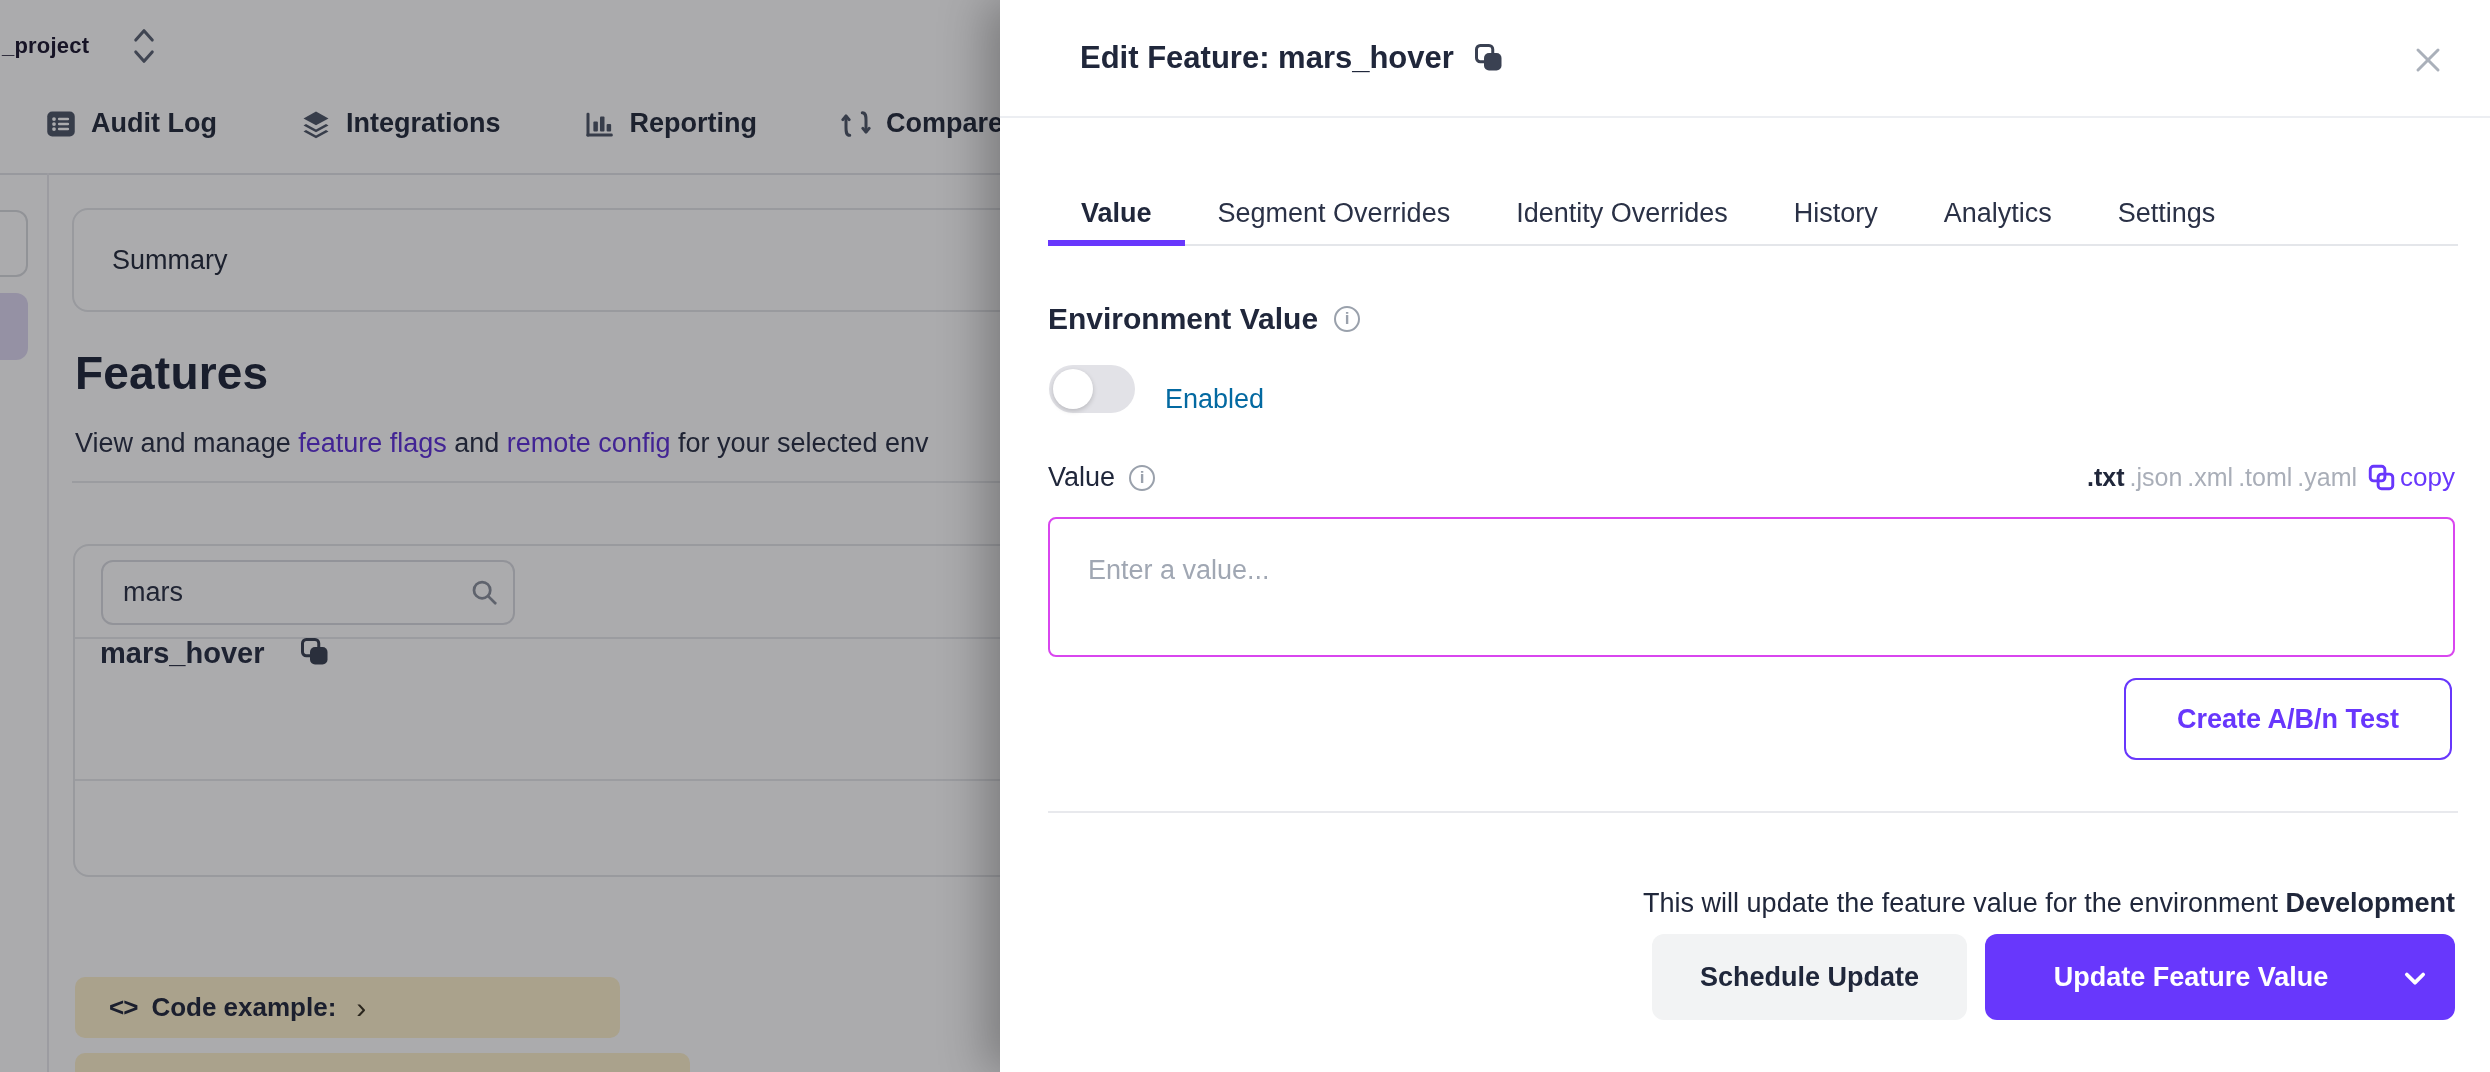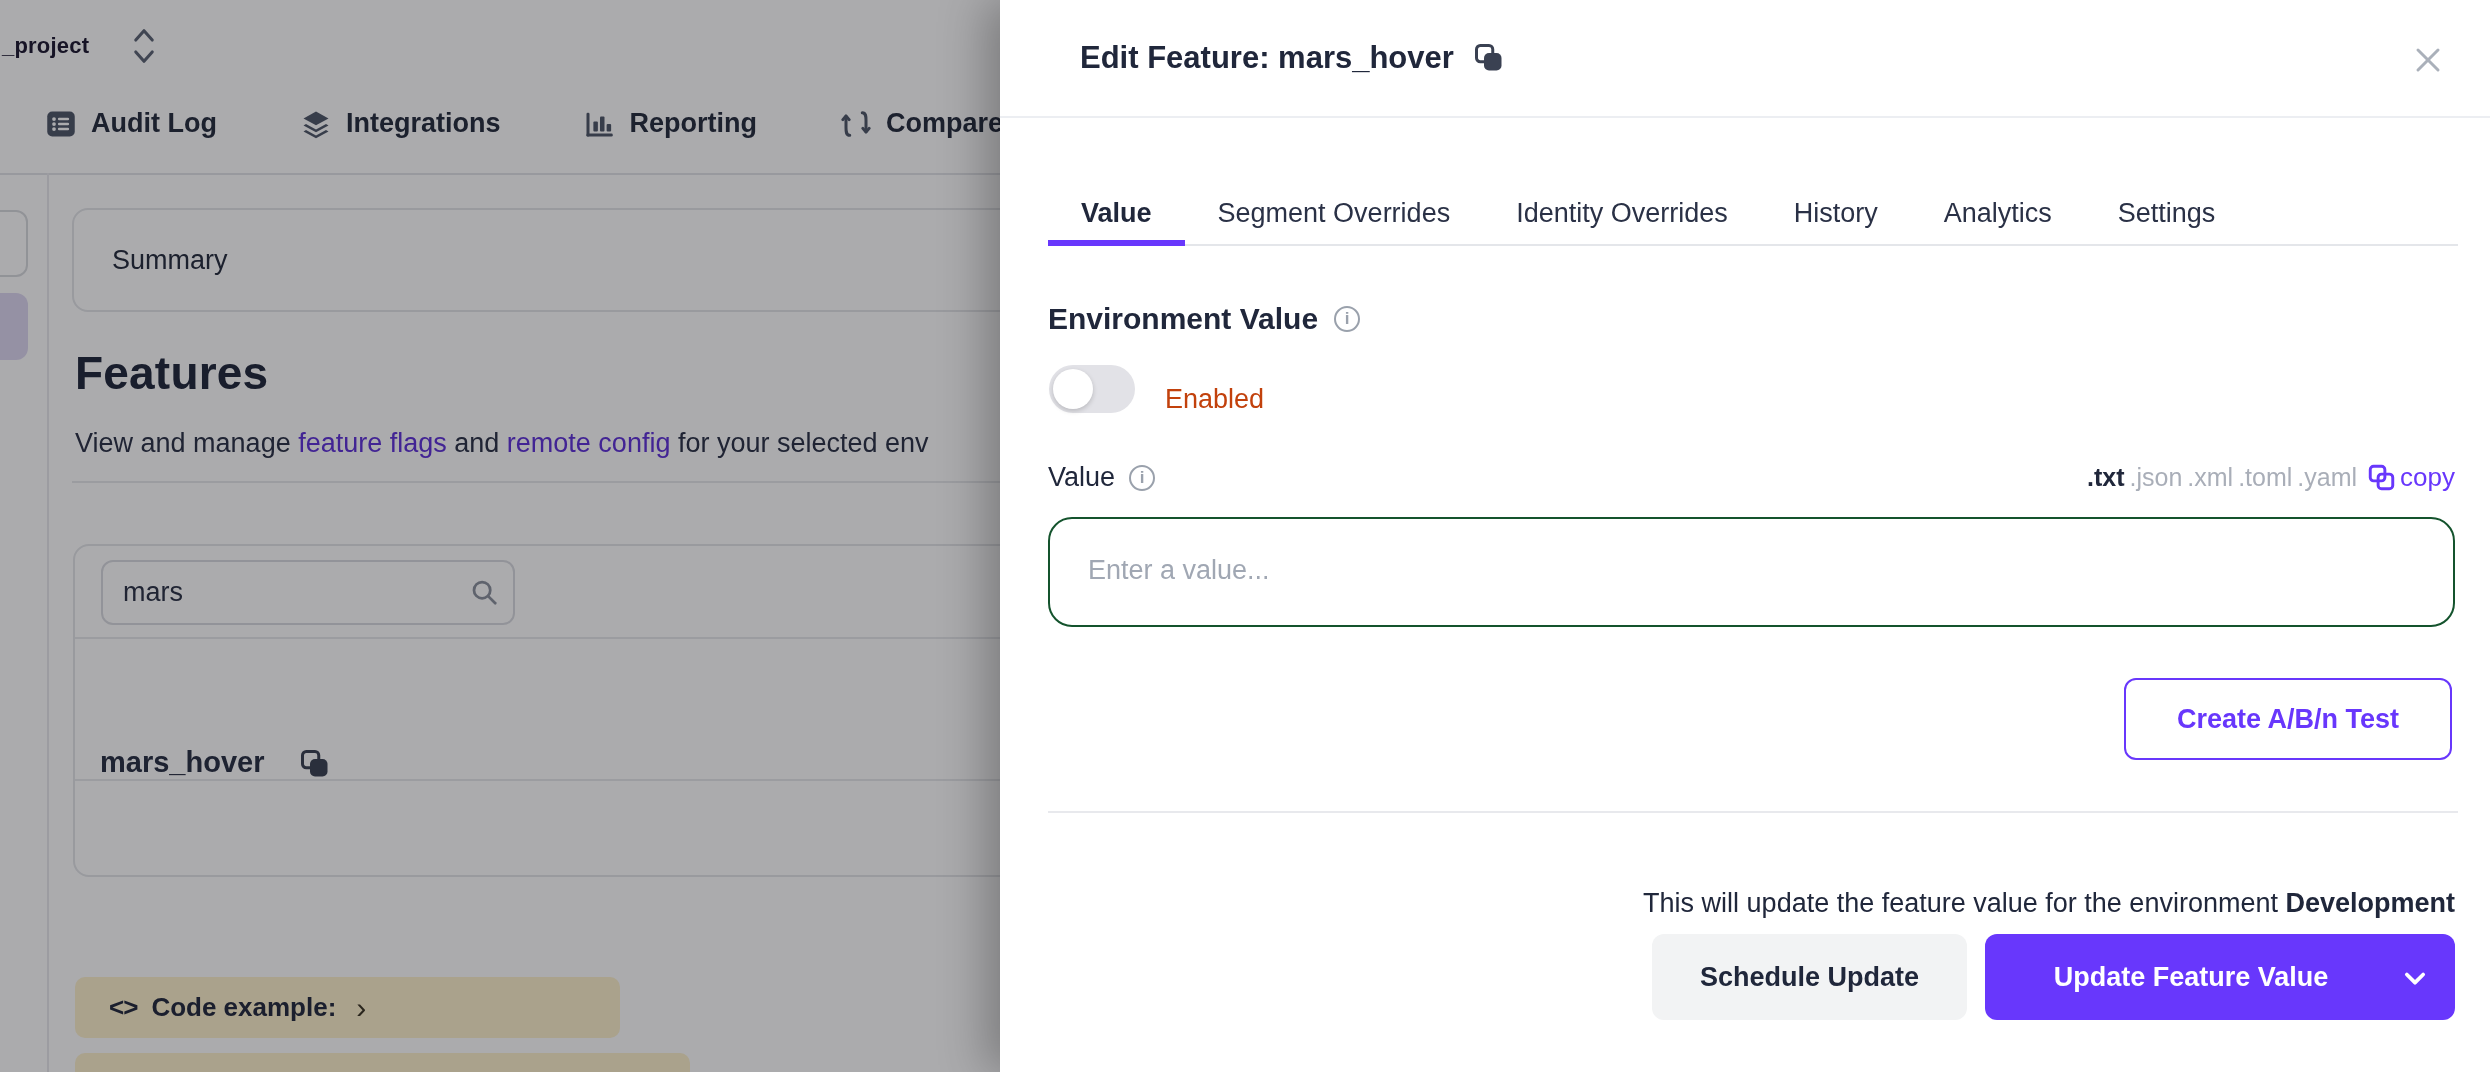--- a/index.html
+++ b/index.html
@@ -23,21 +23,21 @@
   .summary-card span{font-size:27px;color:#242b3d;}
   .features-h1{position:absolute;left:75px;top:346px;font-size:46px;font-weight:800;color:#20273b;letter-spacing:.2px;}
   .features-desc{position:absolute;left:75px;top:428px;font-size:27px;color:#2a3146;white-space:nowrap;}
   .features-desc .lnk{color:#5e30d9;}
   .section-divider{position:absolute;left:72px;width:1500px;top:481px;height:2px;background:#e7e8ec;}
   .features-panel{position:absolute;left:73px;top:544px;width:1530px;height:333px;background:#fff;border:2px solid #e3e5e9;border-radius:16px;}
   .search-wrap{position:absolute;left:26px;top:14px;width:414px;height:65px;}
   .search-input{width:100%;height:100%;border:2px solid #d9dbe0;border-radius:12px;padding:0 60px 0 20px;font-size:27px;color:#2b3246;background:#fff;outline:none;}
   .search-ico{position:absolute;right:16px;top:17px;width:30px;height:30px;color:#8b919d;}
   .panel-div{position:absolute;left:0;right:0;height:2px;background:#e7e8ec;}
-  .feature-row{position:absolute;left:25px;top:91px;right:0;height:142px;display:flex;align-items:flex-end;gap:36px;}
+  .feature-row{position:absolute;left:25px;top:91px;right:0;height:142px;display:flex;align-items:flex-start;gap:36px;}
   .feature-name{font-size:29px;font-weight:600;color:#272e42;}
   .copy-dark{width:30px;height:30px;color:#3a4152;}
   .code-strip{position:absolute;background:#fdf1cd;border-radius:10px;display:flex;align-items:center;gap:14px;padding:0 34px;}
   .code-strip.one{left:75px;top:977px;width:545px;height:61px;}
   .code-strip.two{left:75px;top:1053px;width:615px;height:40px;border-radius:10px 10px 0 0;}
   .code-tag{font-size:26px;font-weight:700;color:#22293c;letter-spacing:-1px;}
   .code-label{font-size:26px;font-weight:700;color:#22293c;}
   .code-link{font-size:26px;font-weight:700;color:#ffcf5e;}
   .code-chev{font-size:30px;color:#3a3322;margin-left:6px;line-height:1;}
 
@@ -52,30 +52,30 @@
   .close-x{position:absolute;right:42px;top:40px;width:40px;height:40px;color:#aab0ba;cursor:pointer;}
   .tabs{position:absolute;left:48px;right:32px;top:186px;height:60px;display:flex;border-bottom:2px solid #e4e6ea;}
   .tab{padding:0 33px;display:flex;align-items:center;font-size:27px;font-weight:500;color:#2a3146;cursor:pointer;border-bottom:6px solid transparent;margin-bottom:-2px;white-space:nowrap;}
   .tab.active{font-weight:700;color:#20273b;border-bottom-color:#6837fc;}
   .env-heading-row{position:absolute;left:48px;top:302px;display:flex;align-items:center;gap:16px;}
   .env-heading{font-size:30px;font-weight:700;color:#20273b;}
   .info-ico{width:26px;height:26px;border:2px solid #9aa1ac;border-radius:50%;color:#9aa1ac;font-size:17px;display:flex;align-items:center;justify-content:center;font-weight:600;}
   .toggle-row{position:absolute;left:49px;top:363px;display:flex;align-items:center;gap:30px;}
   .toggle{width:86px;height:48px;border-radius:24px;background:#e2e2e7;position:relative;cursor:pointer;}
   .toggle .knob{position:absolute;left:4px;top:4px;width:40px;height:40px;border-radius:50%;background:#fff;box-shadow:0 2px 5px rgba(0,0,0,0.18);}
-  .toggle-label{font-size:27px;color:#c2410c;margin-top:21px;}
+  .toggle-label{font-size:27px;color:#0369a1;margin-top:21px;}
   .value-row{position:absolute;left:48px;top:462px;right:35px;display:flex;align-items:center;}
   .value-label-wrap{display:flex;align-items:center;gap:14px;}
   .value-label{font-size:27px;font-weight:500;color:#20273b;}
   .fmt-row{margin-left:auto;display:flex;align-items:center;gap:5px;}
   .fmt{font-size:25px;color:#a9aeb8;}
   .fmt.active{color:#20273b;font-weight:700;}
   .copy-purple{width:27px;height:27px;color:#6837fc;margin-left:6px;}
   .copy-link{font-size:26px;color:#6837fc;cursor:pointer;}
-  .value-input{position:absolute;left:48px;top:517px;width:1407px;height:110px;border:2px solid #14532d;border-radius:24px;padding:36px 30px 0 38px;font-size:27px;color:#2b3246;resize:none;outline:none;}
+  .value-input{position:absolute;left:48px;top:517px;width:1407px;height:140px;border:2px solid #d946ef;border-radius:8px;padding:36px 30px 0 38px;font-size:27px;color:#2b3246;resize:none;outline:none;}
   .value-input::placeholder{color:#a0a7b3;}
   .abn-btn{position:absolute;left:1124px;top:678px;width:328px;height:82px;border:2px solid #6837fc;border-radius:12px;background:#fff;color:#6837fc;font-size:27px;font-weight:700;cursor:pointer;}
   .foot-divider{position:absolute;left:48px;right:32px;top:811px;height:2px;background:#e8e9ed;}
   .foot-note{position:absolute;right:35px;top:888px;font-size:27px;color:#20273b;white-space:nowrap;}
   .foot-note b{font-weight:700;}
   .schedule-btn{position:absolute;left:652px;top:934px;width:315px;height:86px;border:none;border-radius:12px;background:#f2f3f4;color:#20273b;font-size:27px;font-weight:700;cursor:pointer;}
   .update-btn{position:absolute;left:985px;top:934px;width:470px;height:86px;border:none;border-radius:12px;background:#6837fc;color:#fff;font-size:27px;font-weight:700;cursor:pointer;padding-right:64px;}
   .update-btn .chev{position:absolute;right:26px;top:30px;width:28px;height:28px;color:#fff;}
   svg{display:block;}
 </style>

